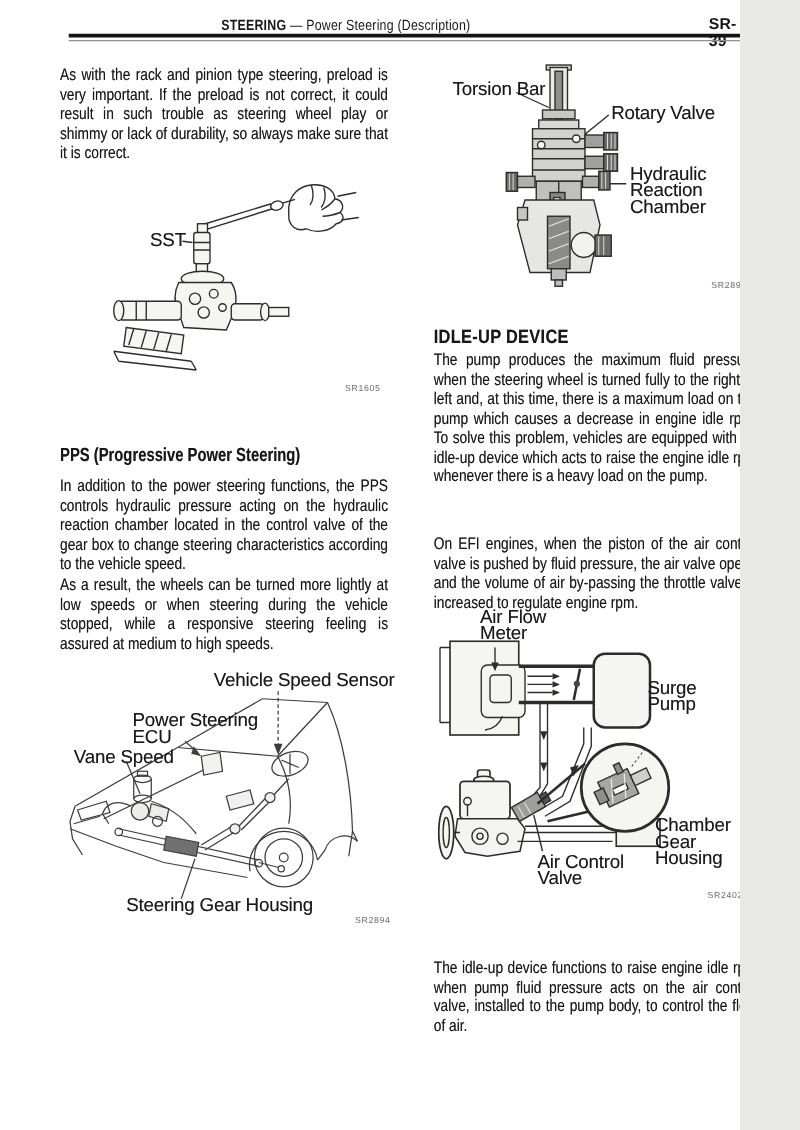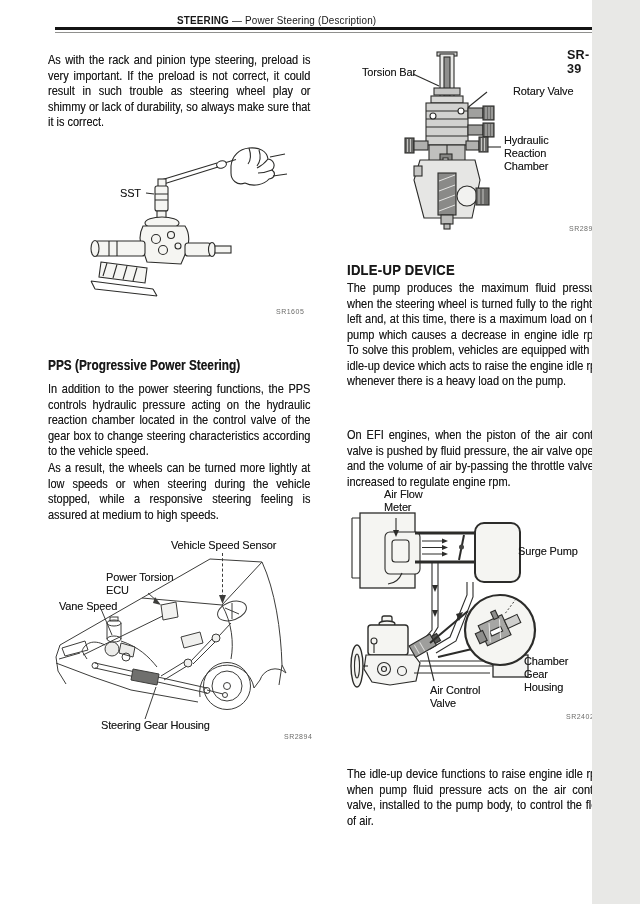--- a/index.html
+++ b/index.html
@@ -6,21 +6,21 @@
   .page{
     position:relative;width:592px;height:904px;overflow:hidden;
     background:#ffffff;
     font-family:"Liberation Sans",sans-serif;
     color:#181818;
   }
   
   .hdr-left{position:absolute;left:177px;top:13px;font-size:11.8px;white-space:nowrap;
     transform:scaleX(.84);transform-origin:0 0;letter-spacing:.2px;}
   .hdr-left b{font-weight:700;}
-  .hdr-code{position:absolute;left:567px;top:12px;font-size:12.6px;font-weight:700;letter-spacing:.2px;margin-top:36px;}
+  .hdr-code{position:absolute;left:567px;top:12px;font-size:12.6px;font-weight:700;letter-spacing:.2px;}
   .rule-thick{position:absolute;left:55px;top:27px;width:573px;height:2.6px;background:#141414;}
   .rule-thin{position:absolute;left:55px;top:32px;width:573px;height:1px;background:#90908e;}
 
   
   .body{
     position:absolute;font-size:13.4px;line-height:15.5px;text-align:justify;
     transform:scaleX(.82);transform-origin:0 0;
     text-shadow:0 0 .4px rgba(20,20,20,.5);
   }
   .colL{width:320px;left:48px;}
@@ -29,21 +29,21 @@
     position:absolute;left:48px;top:343px;font-size:15.2px;font-weight:700;white-space:nowrap;
     transform:scaleX(.78);transform-origin:0 0;text-shadow:0 0 .4px rgba(20,20,20,.55);
   }
   .h-idle{
     position:absolute;left:347px;top:248px;font-size:15.4px;font-weight:700;white-space:nowrap;
     transform:scaleX(.85);transform-origin:0 0;letter-spacing:.3px;text-shadow:0 0 .4px rgba(20,20,20,.55);
   }
 
   
   .fig-label{
-    position:absolute;font-size:11px;line-height:12.8px;white-space:pre-line;
+    position:absolute;font-size:15px;line-height:12.8px;white-space:pre-line;
     letter-spacing:-.15px;text-shadow:0 0 .4px rgba(20,20,20,.45);
   }
   .fig-code{
     position:absolute;font-size:7px;color:#6d6d6b;letter-spacing:.5px;
   }
   svg{position:absolute;}
   .ln{stroke:#2c2c2a;fill:none;stroke-width:1.1;}
   .lncar{stroke:#3d3d3b;fill:none;stroke-width:1;}
 </style>
 </head>
@@ -162,21 +162,21 @@
 
       <path d="M 126,70 L 141,67 L 143,82 L 128,85 Z" fill="#f2f2f0"></path>
       <path d="M 113,58 L 123,67"></path>
       <polygon points="120,62 126,70 118,68" fill="#3d3d3b" stroke="none"></polygon>
 
       <path d="M 66,74 L 77,100"></path>
       <path d="M 110,184 L 121,152"></path>
     </g>
   </svg>
   <span class="fig-label" style="left:171px;top:539px">Vehicle Speed Sensor</span>
-  <span class="fig-label" style="left:106px;top:571px">Power Torsion
+  <span class="fig-label" style="left:106px;top:571px">Power Steering
 ECU</span>
   <span class="fig-label" style="left:59px;top:600px">Vane Speed</span>
   <span class="fig-label" style="left:101px;top:719px">Steering Gear Housing</span>
   <span class="fig-code" style="left:284px;top:733px">SR2894</span>
 
   <svg style="left:350px;top:48px" width="255" height="190" viewBox="0 0 255 190">
     <g class="ln">
 
       <path d="M 63,26 L 89,38"></path>
       <path d="M 137,44 L 116,61"></path>
@@ -219,21 +219,21 @@
       <rect x="126" y="140" width="13" height="17" fill="#6b6b69"></rect>
       <path d="M 129,141 L 129,156 M 133,141 L 133,156" stroke="#dddddb" stroke-width=".8"></path>
 
       <rect x="88" y="125" width="18" height="42" fill="#8a8a88"></rect>
       <path d="M 89,133 L 105,127 M 89,143 L 105,137 M 89,153 L 105,147 M 89,163 L 105,157" stroke="#e5e5e3" stroke-width="1"></path>
       <rect x="91" y="167" width="12" height="9" fill="#bdbdbb"></rect>
       <rect x="94" y="176" width="6" height="5" fill="#bdbdbb"></rect>
     </g>
   </svg>
   <span class="fig-label" style="left:362px;top:66px">Torsion Bar</span>
-  <span class="fig-label" style="left:513px;top:85px">Rotary Valve</span>
+  <span class="fig-label" style="left:489px;top:85px">Rotary Valve</span>
   <span class="fig-label" style="left:504px;top:134px">Hydraulic
 Reaction
 Chamber</span>
   <span class="fig-code" style="left:569px;top:225px">SR2895</span>
 
   <h2 class="h-idle">IDLE-UP DEVICE</h2>
   <p class="body colR" style="top:267px">The pump produces the maximum fluid pressure when the steering wheel is turned fully to the right or left and, at this time, there is a maximum load on the pump which causes a decrease in engine idle rpm. To solve this problem, vehicles are equipped with an idle-up device which acts to raise the engine idle rpm whenever there is a heavy load on the pump.</p>
   <p class="body colR" style="top:414px">On EFI engines, when the piston of the air control valve is pushed by fluid pressure, the air valve opens and the volume of air by-passing the throttle valve is increased to regulate engine rpm.</p>
 
   <svg style="left:350px;top:485px" width="270" height="240" viewBox="0 0 270 240">

